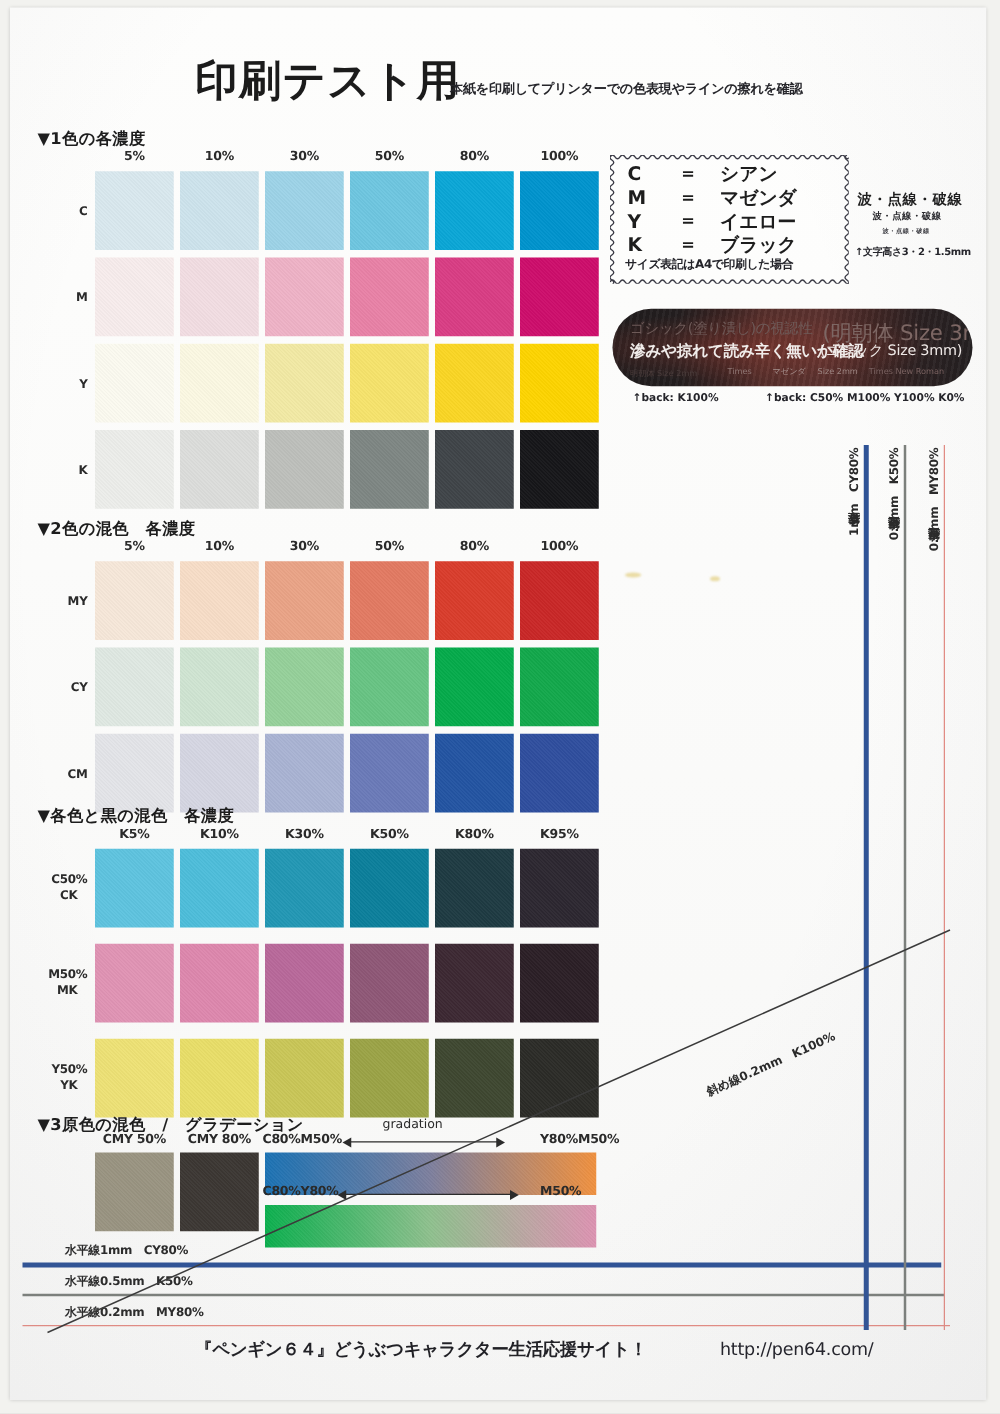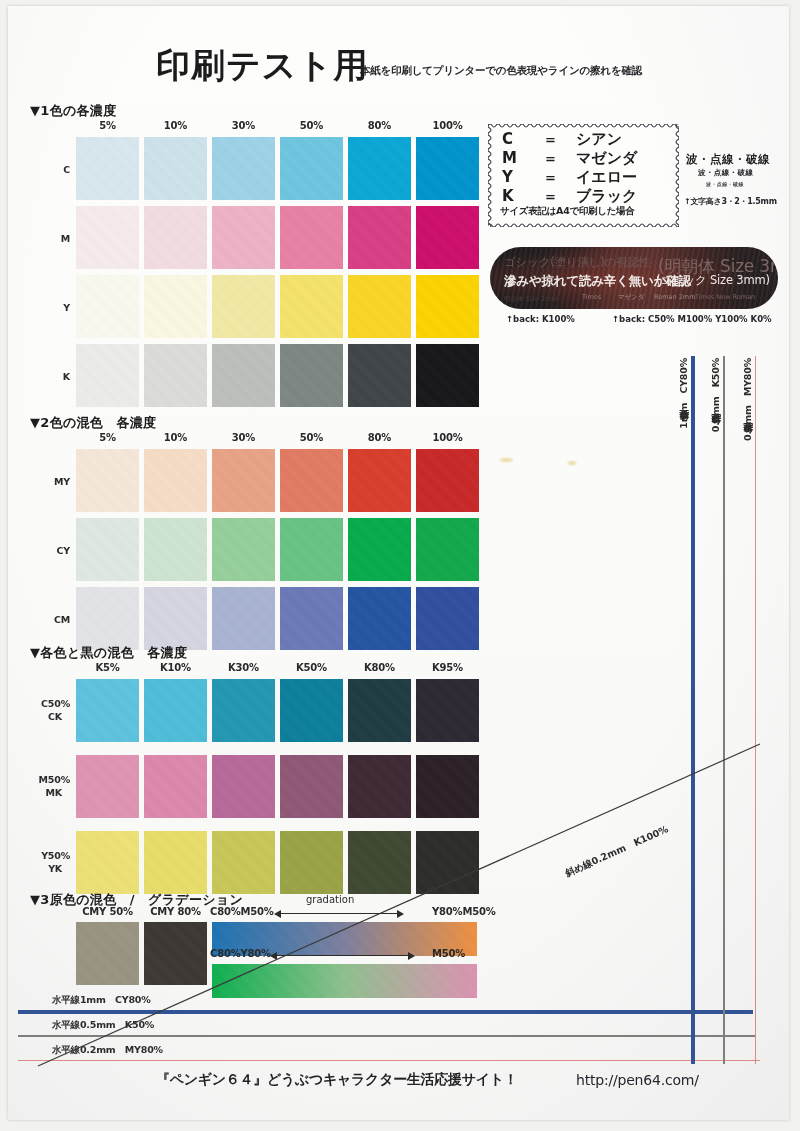--- a/index.html
+++ b/index.html
@@ -211,21 +211,21 @@
     <div class="abs" id="wddnote">↑文字高さ3・2・1.5mm</div>
 
     <div class="abs" id="knock">
       <div class="ko" id="ko-l1">ゴシック(塗り潰し)の視認性</div>
       <div class="ko" id="ko-l2">滲みや掠れて読み辛く無いか確認</div>
       <div class="ko" id="ko-r1">(明朝体 Size 3mm)</div>
       <div class="ko" id="ko-r2">(ゴシック Size 3mm)</div>
       <div class="ko" id="ko-s1">明朝体 Size 2mm</div>
       <div class="ko" id="ko-s2">Times</div>
       <div class="ko" id="ko-s3">マゼンダ</div>
-      <div class="ko" id="ko-s4">Roman 2mm</div>
+      <div class="ko" id="ko-s4">Size 2mm</div>
       <div class="ko" id="ko-s5">Times New Roman</div>
     </div>
     <div class="abs" id="kon-l">↑back: K100%</div>
     <div class="abs" id="kon-r">↑back: C50% M100% Y100% K0%</div>
 
     <div class="abs sec-head" style="left:22px;top:408px;">▼2色の混色　各濃度</div>
     <div class="grid" id="grid2" style="left: 0px; top: 0px; width: 781px; height: 1px;">
         <div class="colhead" style="left: 68px; top: 426px; width: 63px;">5%</div>
         <div class="colhead" style="left: 136px; top: 426px; width: 63px;">10%</div>
         <div class="colhead" style="left: 204px; top: 426px; width: 63px;">30%</div>

